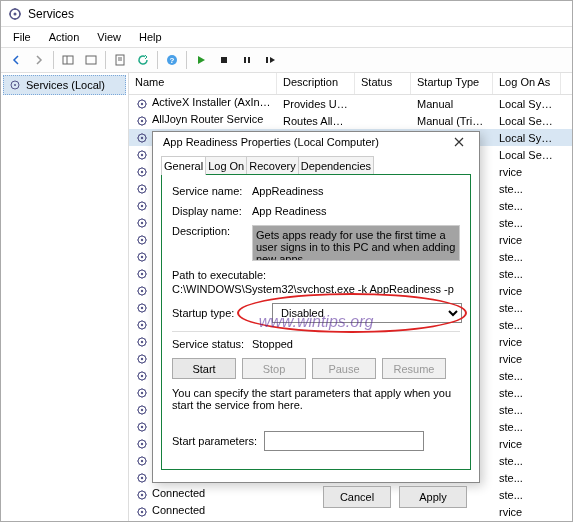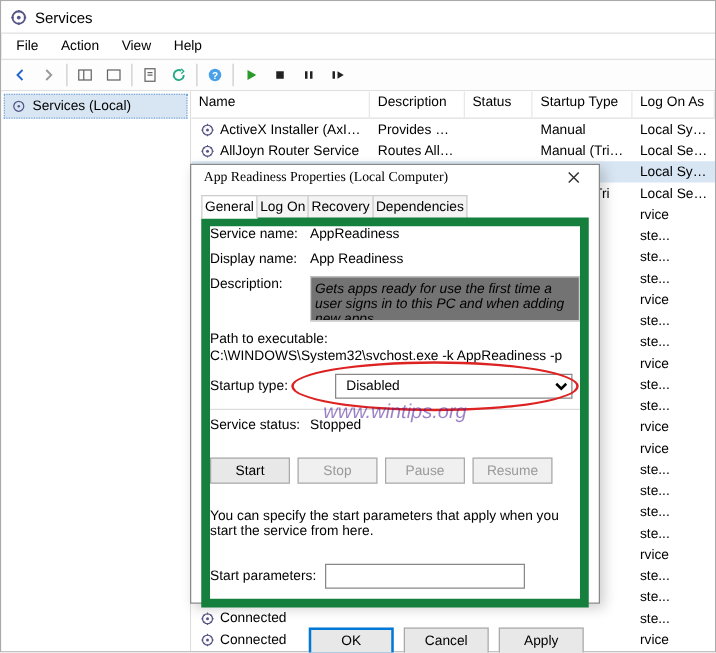--- a/index.html
+++ b/index.html
@@ -11,62 +11,62 @@
     .title-text { font-size: 12px; color: #000; }
     
     .menu-bar { height: 20px; display: flex; align-items: center; padding: 0 4px; gap: 2px; }
     .menu-item { padding: 2px 8px; cursor: default; }
     
     .toolbar { height: 26px; display: flex; align-items: center; padding: 2px 4px; border-top: 1px solid #e0e0e0; border-bottom: 1px solid #e0e0e0; gap: 1px; background: #fdfdfd; }
     .tb-btn { width: 22px; height: 22px; display: flex; align-items: center; justify-content: center; border: 1px solid transparent; }
     .tb-sep { width: 1px; height: 18px; background: #ccc; margin: 0 2px; }
     
     .content { flex: 1; display: flex; overflow: hidden; }
-    .tree-pane { width: 152px; border-right: 1px solid #ddd; background: #fff; padding: 2px; }
+    .tree-pane { width: 128px; border-right: 1px solid #ddd; background: #fff; padding: 2px; }
     .tree-item { display: flex; align-items: center; padding: 2px 4px; gap: 4px; }
     .tree-selected { background: #d8e6f3; border: 1px dotted #7aa7d8; }
     
     .list-pane { flex: 1; background: #fff; overflow: hidden; }
     .list-header { display: flex; height: 22px; background: #fff; border-bottom: 1px solid #e0e0e0; }
     .list-header > div { padding: 3px 6px; border-right: 1px solid #e8e8e8; font-size: 11px; }
     .col-name { width: 148px; }
     .col-desc { width: 78px; }
     .col-status { width: 56px; }
     .col-startup { width: 82px; }
     .col-logon { width: 68px; }
     
     .list-row { display: flex; height: 17px; align-items: center; }
     .list-row.selected { background: #d8e6f3; }
     .list-row > div { padding: 0 6px; overflow: hidden; white-space: nowrap; text-overflow: ellipsis; font-size: 11px; }
     .svc-icon { width: 14px; height: 14px; display: inline-block; margin-right: 3px; vertical-align: middle; }
     
     .dialog { position: absolute; left: 152px; top: 131px; width: 328px; height: 352px; background: #fff; border: 1px solid #888; box-shadow: 3px 3px 10px rgba(0,0,0,0.2); display: flex; flex-direction: column; }
-    .dlg-title { height: 28px; display: flex; align-items: center; justify-content: space-between; padding: 0 10px; font-family: Liberation Serif, serif; }
+    .dlg-title { height: 28px; display: flex; align-items: center; justify-content: space-between; padding: 0 10px; }
     .dlg-close { width: 20px; height: 20px; display: flex; align-items: center; justify-content: center; cursor: pointer; }
     
     .tab-strip { display: flex; padding: 4px 8px 0 8px; }
     .tab { padding: 3px 2px; border: 1px solid #ccc; border-bottom: none; background: #fff; font-size: 11px; margin-right: -1px; cursor: pointer; }
     .tab.active { background: #fff; position: relative; z-index: 2; }
     .tab:not(.active) { background: #f4f4f4; }
     
-    .tab-content { flex: 1; margin: 0 8px 8px 8px; border: 7px solid #15803d; font-size: 11px; position: relative; }
+    .tab-content { flex: 1; margin: 0 8px 8px 8px; border: 1px solid #15803d; padding: 10px; font-size: 11px; position: relative; }
     .tab-strip + .tab-content { margin-top: -1px; }
     
     .field-row { display: flex; align-items: flex-start; margin-bottom: 8px; }
     .field-label { width: 80px; flex-shrink: 0; }
     .field-value { flex: 1; }
-    .desc-box { border: 1px solid #ccc; padding: 3px; height: 36px; font-size: 11px; background: #737373; overflow: hidden; font-style: italic; }
+    .desc-box { border: 1px solid #ccc; padding: 3px; height: 36px; font-size: 11px; background: #a3a3a3; overflow: hidden; }
     
     .combo { width: 190px; height: 20px; border: 1px solid #888; padding: 0 4px; font-size: 11px; background: #fff; margin-left: 20px; }
     .combo-wrap { position: relative; display: inline-block; }
     .ellipse { position: absolute; width: 230px; height: 40px; border: 2px solid #d22; border-radius: 50%; left: -15px; top: -10px; pointer-events: none; }
     
     hr.sep { border: none; border-top: 1px solid #ddd; margin: 6px 0; }
     
-    .btn-row { display: flex; gap: 6px; margin: 20px 0; }
+    .btn-row { display: flex; gap: 6px; margin: 8px 0; }
     .btn { width: 64px; height: 21px; border: 1px solid #aaa; background: #e8e8e8; font-size: 11px; cursor: pointer; }
     .btn:disabled { color: #999; background: #f0f0f0; }
     
     .param-input { width: 160px; height: 20px; border: 1px solid #888; padding: 0 3px; }
     
     .dlg-buttons { display: flex; justify-content: flex-end; gap: 8px; padding: 8px 12px 10px; }
     .dlg-btn { width: 68px; height: 22px; border: 1px solid #aaa; background: #e8e8e8; font-size: 11px; cursor: pointer; }
     .dlg-btn.default { border: 2px solid #0078d7; }
     
     .watermark { position: absolute; left: 50%; top: 50%; transform: translate(-50%, -50%); color: #4c1d95; font-size: 16px; font-style: italic; pointer-events: none; opacity: 0.55; }
@@ -523,17 +523,16 @@
     </div>
     <div style="margin:4px 0 20px">You can specify the start parameters that apply when you start the service from here.</div>
     <div class="field-row" style="align-items:center">
       <span class="field-label" style="width:92px">Start parameters:</span>
       <input class="param-input" value="" style="">
     </div>
     <div class="watermark">www.wintips.org</div>
   </div>
 
   <div class="dlg-buttons">
-    <button class="dlg-btn default">OK</button>
     <button class="dlg-btn">Cancel</button>
     <button class="dlg-btn">Apply</button>
   </div>
 </div>
 
 </body></html>

